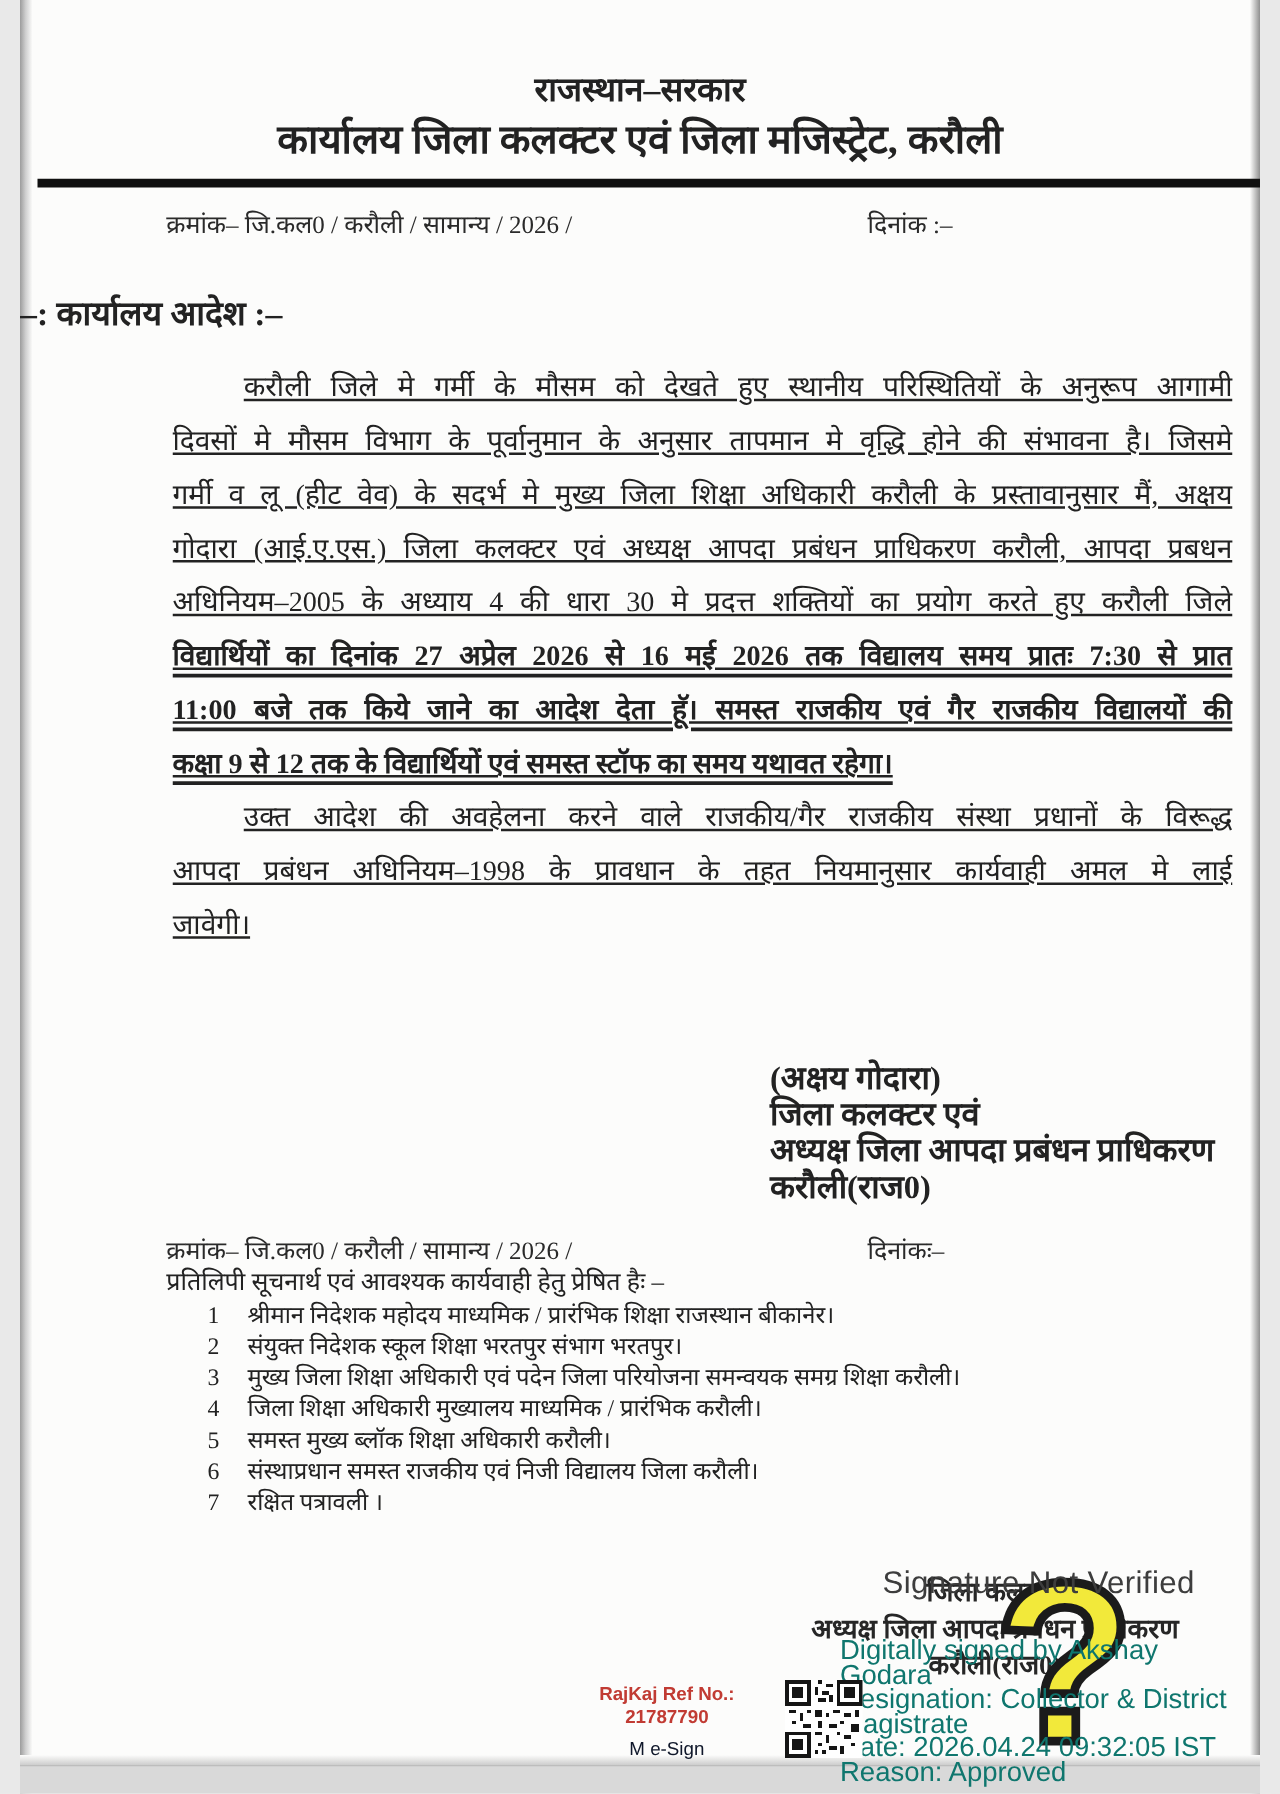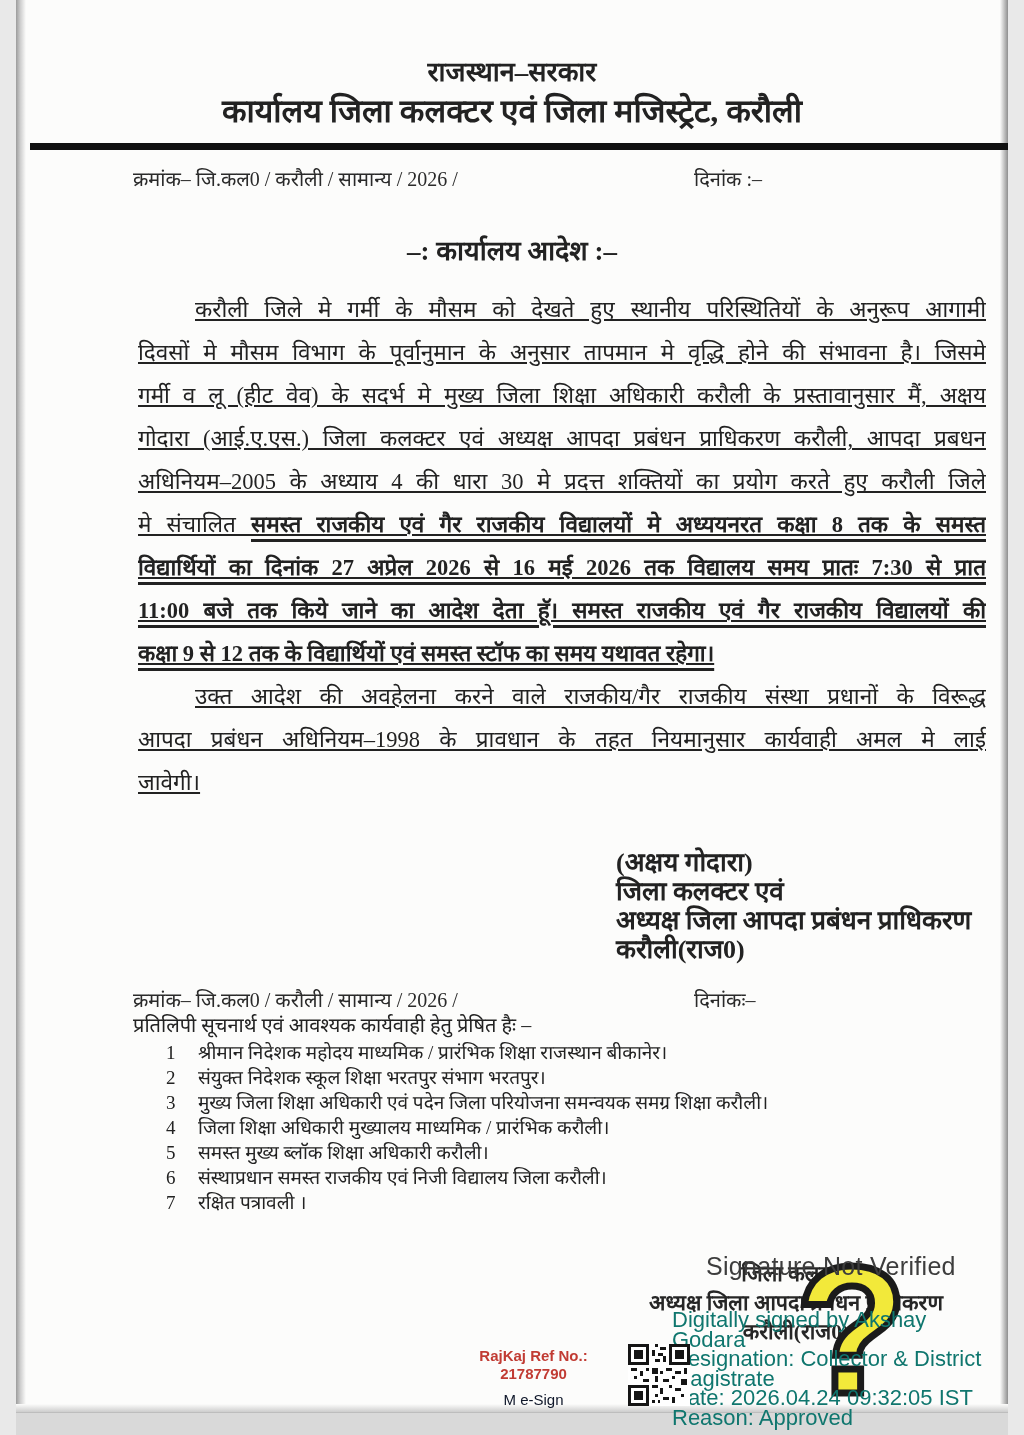--- a/index.html
+++ b/index.html
@@ -23,21 +23,21 @@
 
   
   .govt-title   { top:52px;  left:0; width:100%; text-align:center; font-weight:bold; font-size:27px; }
   .office-title { top:88px;  left:0; width:100%; text-align:center; font-weight:bold; font-size:32px; }
   .rule { top:143px; left:14px; width:996px; height:7px; background:#101010; }
 
   .ref-row   { font-size:20px; color:#2a2a2a; }
   .ref-num-top  { top:165px; left:117px; }
   .ref-date-top { top:165px; left:678px; }
 
-  .order-heading { top:231px; left:0; width:100%; text-align:center; font-weight:bold; font-size:27px; }
+  .order-heading { top:231px; left:0; width:100%; text-align:left; font-weight:bold; font-size:27px; }
 
   
   .body-block { top:288px; left:122px; width:848px; font-size:22.5px;text-decoration:underline; }
   .bline { height:43px; line-height:43px; overflow:hidden;
     text-align:justify; text-align-last:justify; }
   .bline.lastline { text-align-last:left; }
   .bline.indent { text-indent:57px; }
   .u { font-weight:bold; text-decoration:underline; text-decoration-thickness:2.5px; text-underline-offset:7px; }
 
   
@@ -91,21 +91,20 @@
   <div class="abs ref-row ref-date-top">दिनांक :–</div>
 
   <div class="abs order-heading">–: कार्यालय आदेश :–</div>
 
   <div class="abs body-block">
     <div class="bline indent">करौली जिले मे गर्मी के मौसम को देखते हुए स्थानीय परिस्थितियों के अनुरूप आगामी</div>
     <div class="bline">दिवसों मे मौसम विभाग के पूर्वानुमान के अनुसार तापमान मे वृद्धि होने की संभावना है। जिसमे</div>
     <div class="bline">गर्मी व लू (हीट वेव) के सदर्भ मे मुख्य जिला शिक्षा अधिकारी करौली के प्रस्तावानुसार मैं, अक्षय</div>
     <div class="bline">गोदारा (आई.ए.एस.) जिला कलक्टर एवं अध्यक्ष आपदा प्रबंधन प्राधिकरण करौली, आपदा प्रबधन</div>
     <div class="bline">अधिनियम–2005 के अध्याय 4 की धारा 30 मे प्रदत्त शक्तियों का प्रयोग करते हुए करौली जिले</div>
-    <div class="bline"><span>मे संचालित </span><span class="u">समस्त राजकीय एवं गैर राजकीय विद्यालयों मे अध्ययनरत कक्षा 8 तक के समस्त</span></div>
     <div class="bline"><span class="u">विद्यार्थियों का दिनांक 27 अप्रेल 2026 से 16 मई 2026 तक विद्यालय समय प्रातः 7:30 से प्रात</span></div>
     <div class="bline"><span class="u">11:00 बजे तक किये जाने का आदेश देता हूॅ। समस्त राजकीय एवं गैर राजकीय विद्यालयों की</span></div>
     <div class="bline lastline"><span class="u">कक्षा 9 से 12 तक के विद्यार्थियों एवं समस्त स्टॉफ का समय यथावत रहेगा।</span></div>
     <div class="bline indent">उक्त आदेश की अवहेलना करने वाले राजकीय/गैर राजकीय संस्था प्रधानों के विरूद्ध</div>
     <div class="bline">आपदा प्रबंधन अधिनियम–1998 के प्रावधान के तहत नियमानुसार कार्यवाही अमल मे लाई</div>
     <div class="bline lastline">जावेगी।</div>
   </div>
 
   <div class="abs signatory">
     <div>(अक्षय गोदारा)</div>

